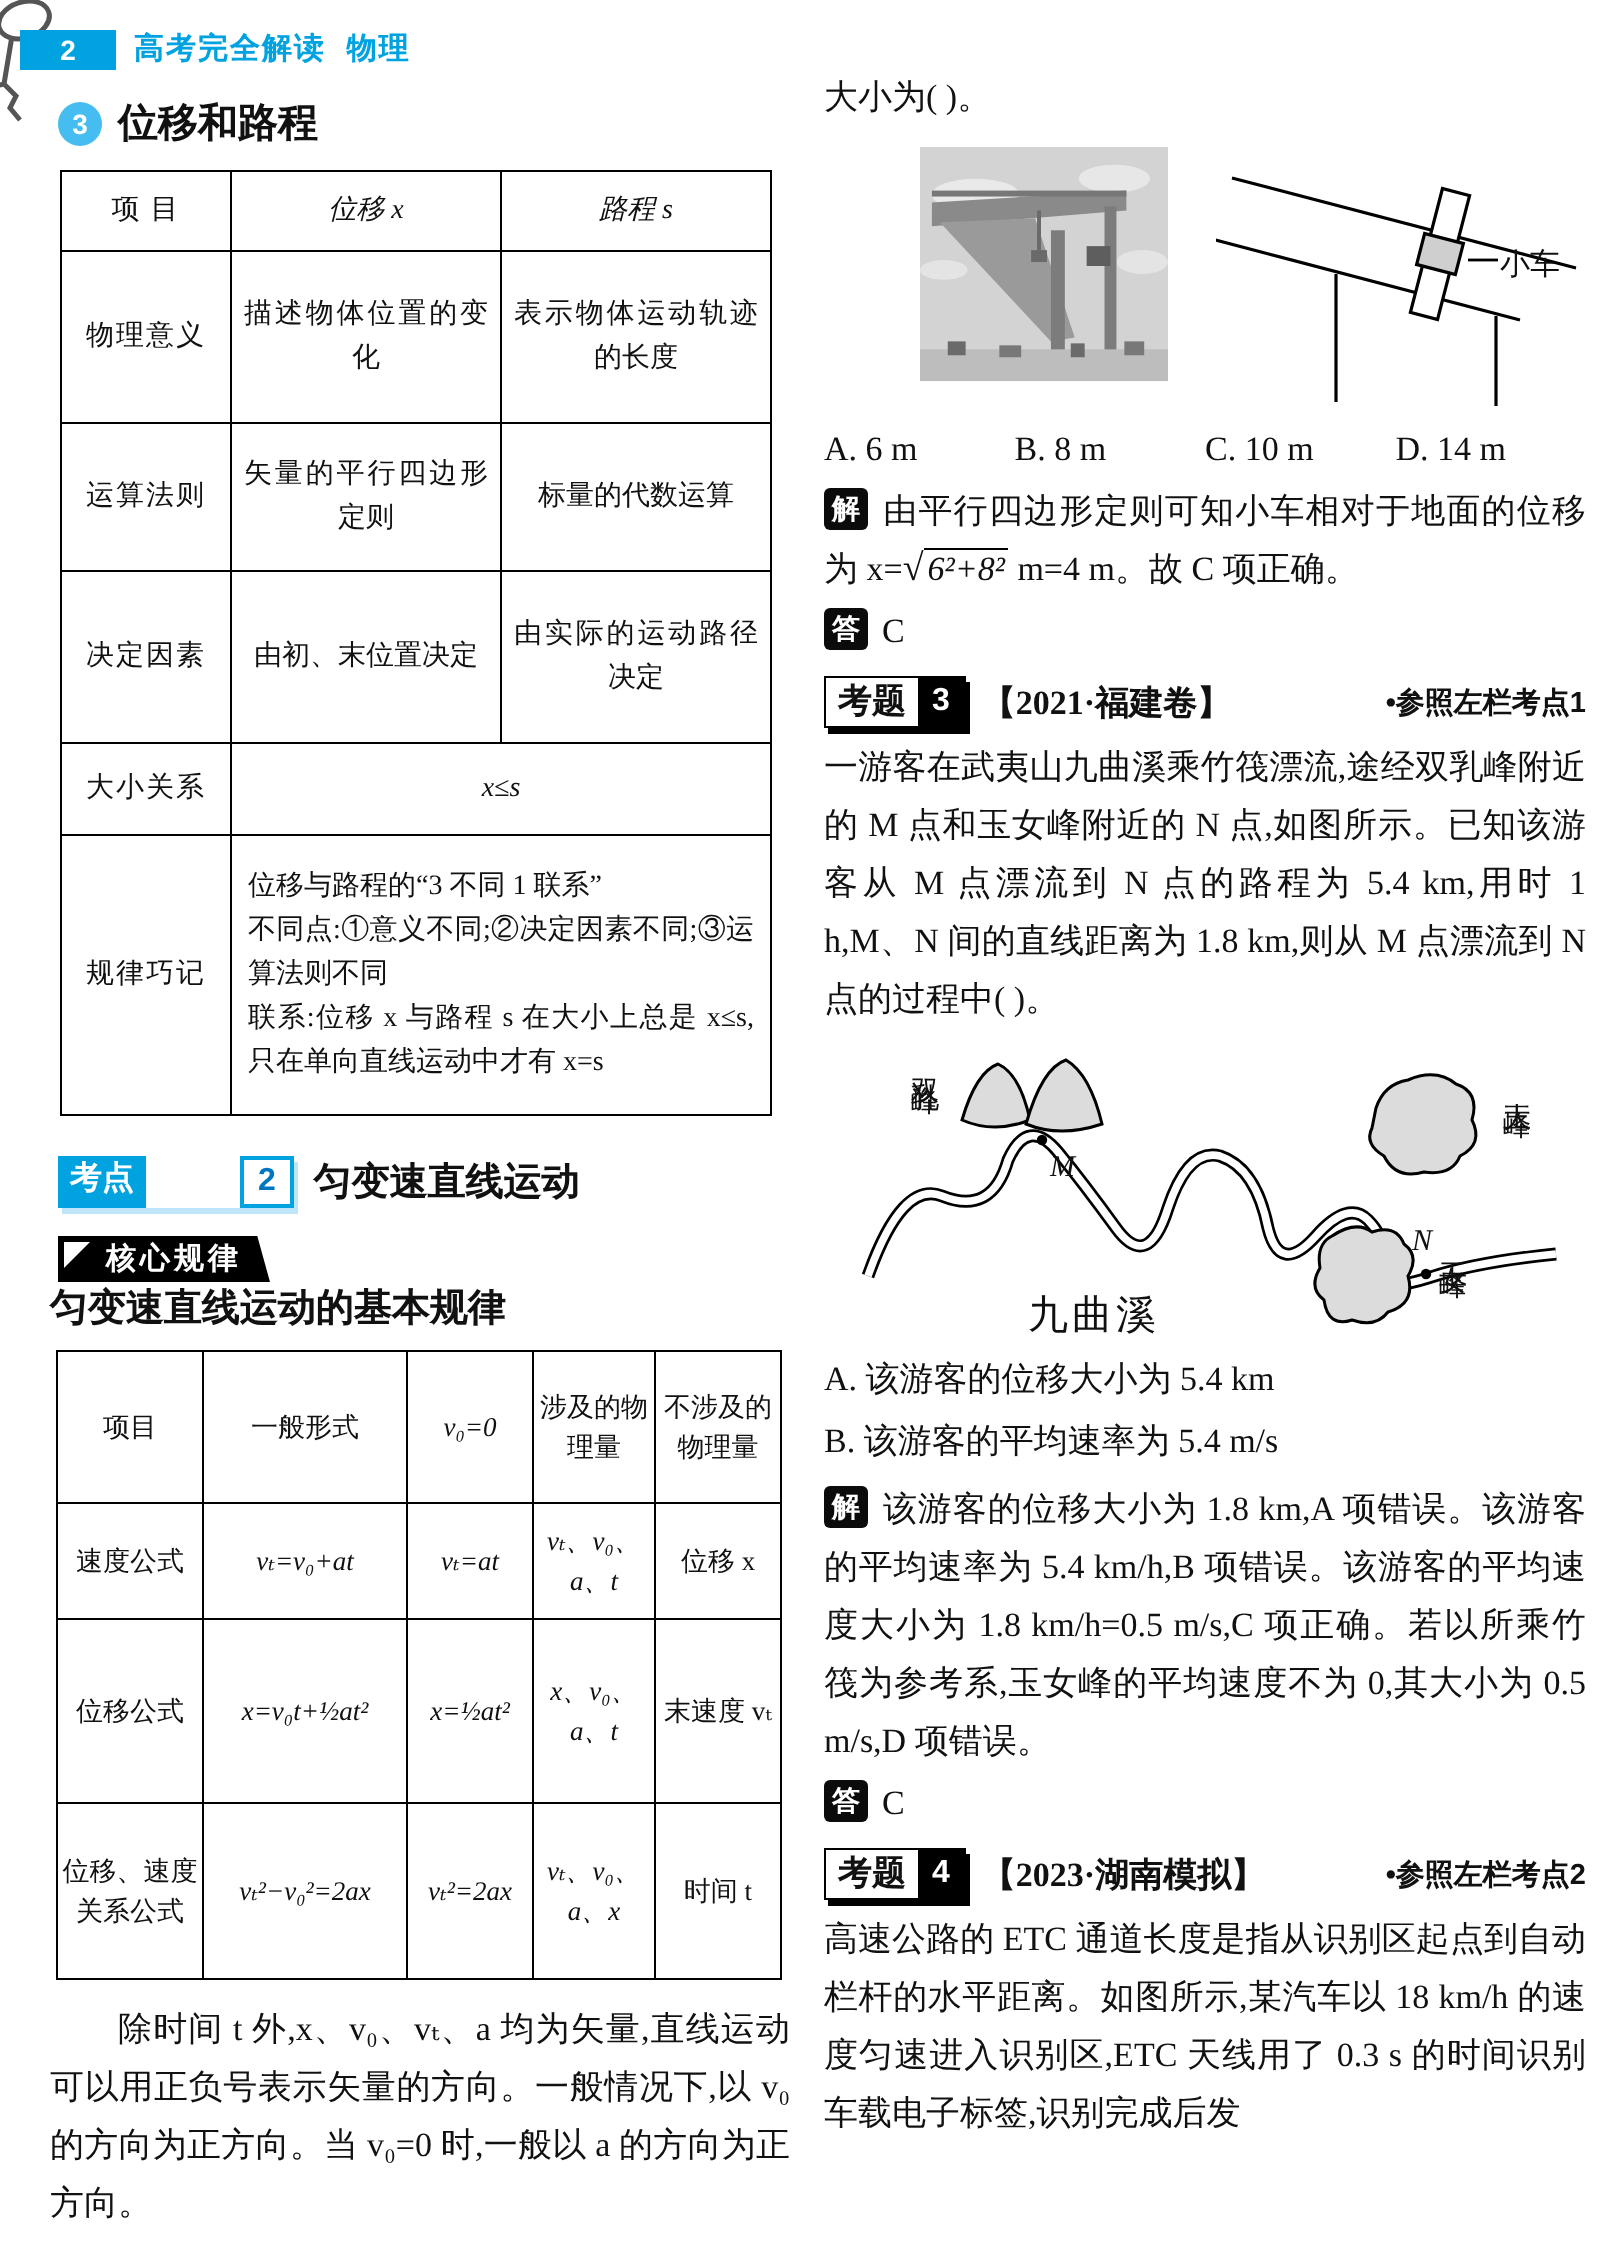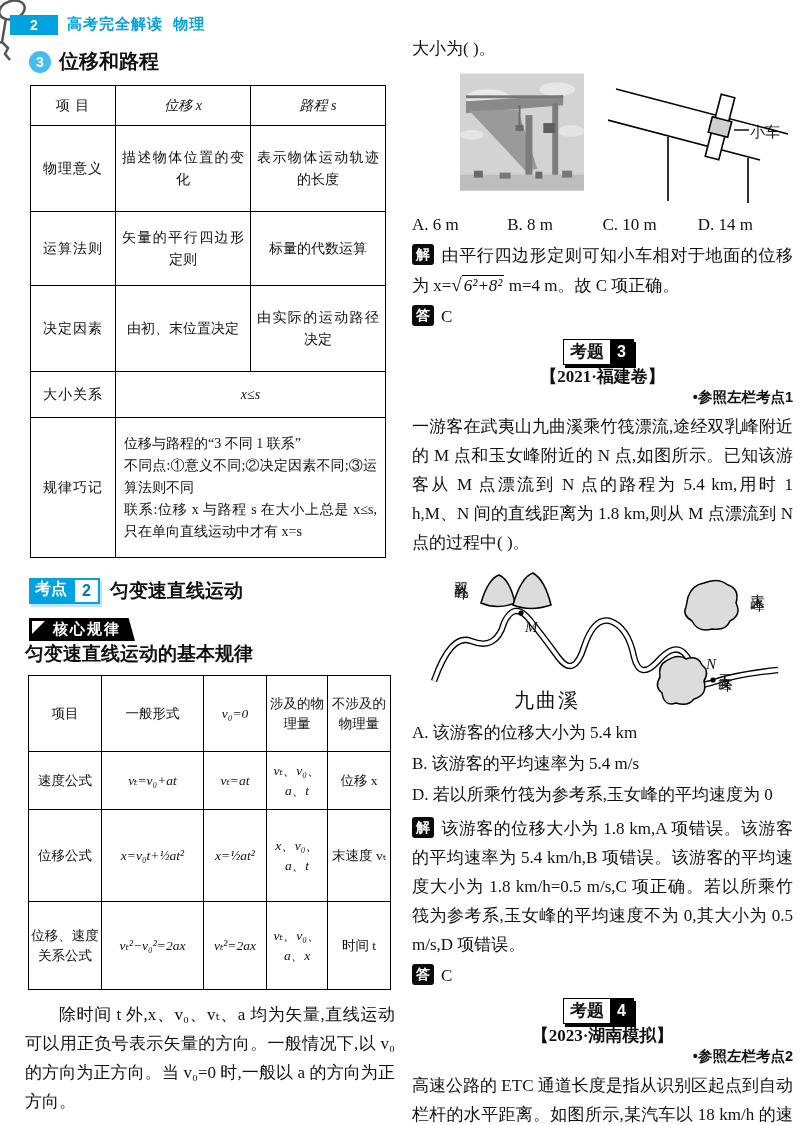--- a/index.html
+++ b/index.html
@@ -38,21 +38,21 @@
   .t1 td { font-size:14px; padding:3px 6px; line-height:22px; }
   .t1 .lbl { letter-spacing:1px; }
   .t1 .jus { text-align:justify; text-align-last:center; }
   .t1 .multi { text-align:justify; text-align-last:left; white-space:pre-line; padding:4px 8px; }
   .t2 { width:362px; margin:8px 0 0 3px; }
   .t2 td, .t2 th { font-size:13.5px; padding:2px 2px; line-height:20px; font-weight:normal; }
   .formula { font-style:italic; font-family:"Liberation Serif","DejaVu Serif","DejaVu Sans",serif; }
   
   .kd-row { display:flex; align-items:center; gap:10px; margin:20px 0 0 4px; }
   .kd { display:inline-flex; font-family:"Liberation Sans",sans-serif; font-weight:bold; font-size:16px;
-        box-shadow:2px 3px 0 #bfe6f8; }
+        box-shadow:2px 3px 0 #bfe6f8;gap:47px; }
   .kd-text { background:#00a2e0; color:#fff; padding:1px 6px; }
   .kd-num  { background:#fff; color:#0077c2; border:2px solid #00a2e0; padding:1px 7px; line-height:20px; }
   .kd-title { font-family:"Liberation Sans",sans-serif; font-weight:bold; font-size:19px; }
   
   .core {
     position:relative; display:inline-block; margin:14px 0 0 4px; background:#000; color:#fff;
     font-family:"Liberation Sans",sans-serif; font-weight:bold; font-size:15px; letter-spacing:2px;
     padding:2px 14px 2px 24px; clip-path:polygon(0 0,94% 0,100% 100%,0 100%);
   }
   .core::before {
@@ -79,21 +79,21 @@
   .optlist div { font-size:17px; line-height:31px; }
   .tag {
     display:inline-block; background:#0b0b0b; color:#fff; font-family:"Liberation Sans",sans-serif;
     font-weight:bold; font-size:14px; line-height:19px; padding:1px 4px; border-radius:3px; margin-right:7px;
     vertical-align:2px;
   }
   .ans-row { margin-top:5px; font-size:17px; }
   .radicand { border-top:1.6px solid #000; padding:0 2px; }
   .sqrt-sign { font-size:19px; }
   
-  .kaoti-row { display:flex; align-items:center; margin-top:12px;flex-direction:column; }
+  .kaoti-row { display:flex; align-items:center; margin-top:12px; }
   .kaoti { display:inline-flex; border:1.6px solid #000; box-shadow:2px 3px 0 #000; margin-right:8px; }
   .kaoti-text { font-weight:bold; font-size:17px; padding:0 6px; line-height:24px; background:#fff; }
   .kaoti-num { background:#000; color:#fff; font-family:"Liberation Sans",sans-serif; font-weight:bold; font-size:16px; padding:0 7px; line-height:24px; }
   .kaoti-src { font-size:17px; font-weight:bold; }
   .kaoti-ref { margin-left:auto; font-family:"Liberation Sans",sans-serif; font-weight:bold; font-size:14.5px; }
 </style>
 </head>
 <body>
 
 <div class="page">
@@ -291,21 +291,20 @@
       <span class="ptlabel" style="left:99px; top:58px;">M</span>
       <span class="hlabel" style="left:88px; top:126px;">九曲溪</span>
       <span class="vlabel" style="left:322px; top:22px;">大王峰</span>
       <span class="ptlabel" style="left:280px; top:95px;">N</span>
       <span class="vlabel" style="left:290px; top:102px;">玉女峰</span>
     </div>
 
     <div class="optlist" style="margin-top:4px">
       <div>A. 该游客的位移大小为 5.4 km</div>
       <div>B. 该游客的平均速率为 5.4 m/s</div>
-      <div>D. 若以所乘竹筏为参考系,玉女峰的平均速度为 0</div>
     </div>
 
     <p class="para" style="margin-top:4px">
       <span class="tag">解</span><span>该游客的位移大小为 1.8 km,A 项错误。该游客的平均速率为 5.4 km/h,B 项错误。该游客的平均速度大小为 1.8 km/h=0.5 m/s,C 项正确。若以所乘竹筏为参考系,玉女峰的平均速度不为 0,其大小为 0.5 m/s,D 项错误。</span>
     </p>
 
     <div class="ans-row">
       <span class="tag">答</span><span>C</span>
     </div>
 

